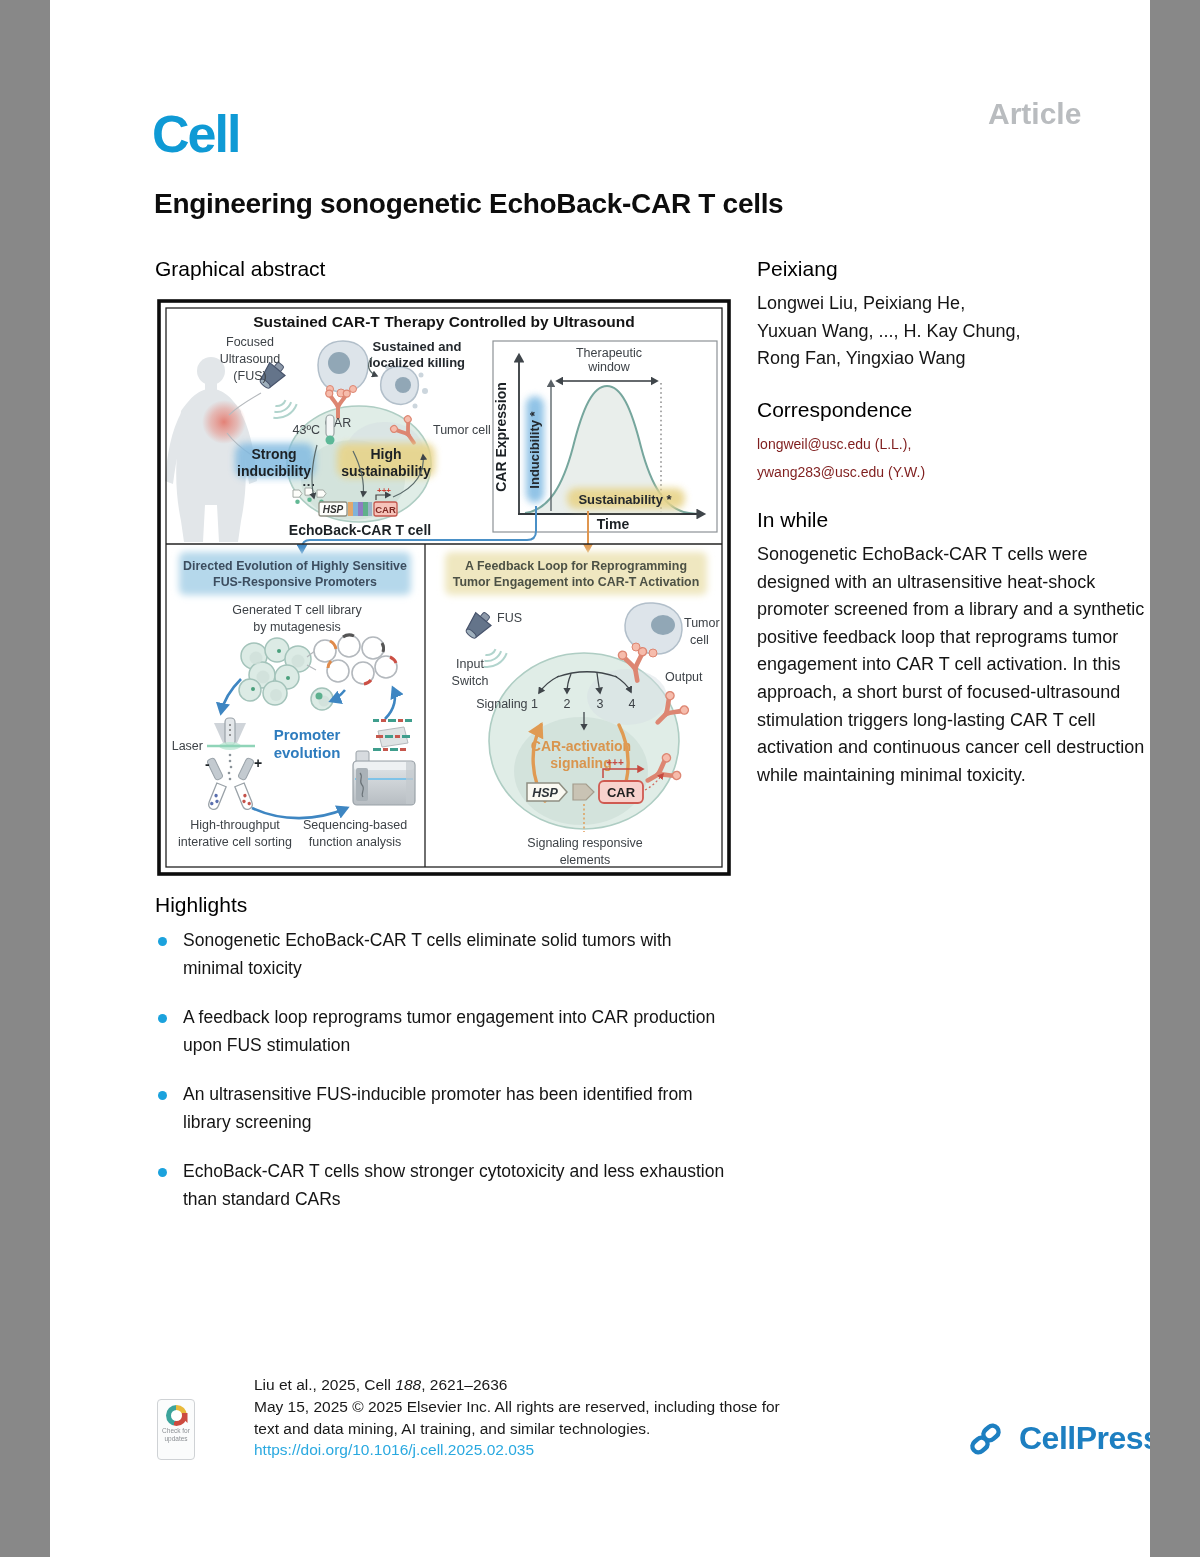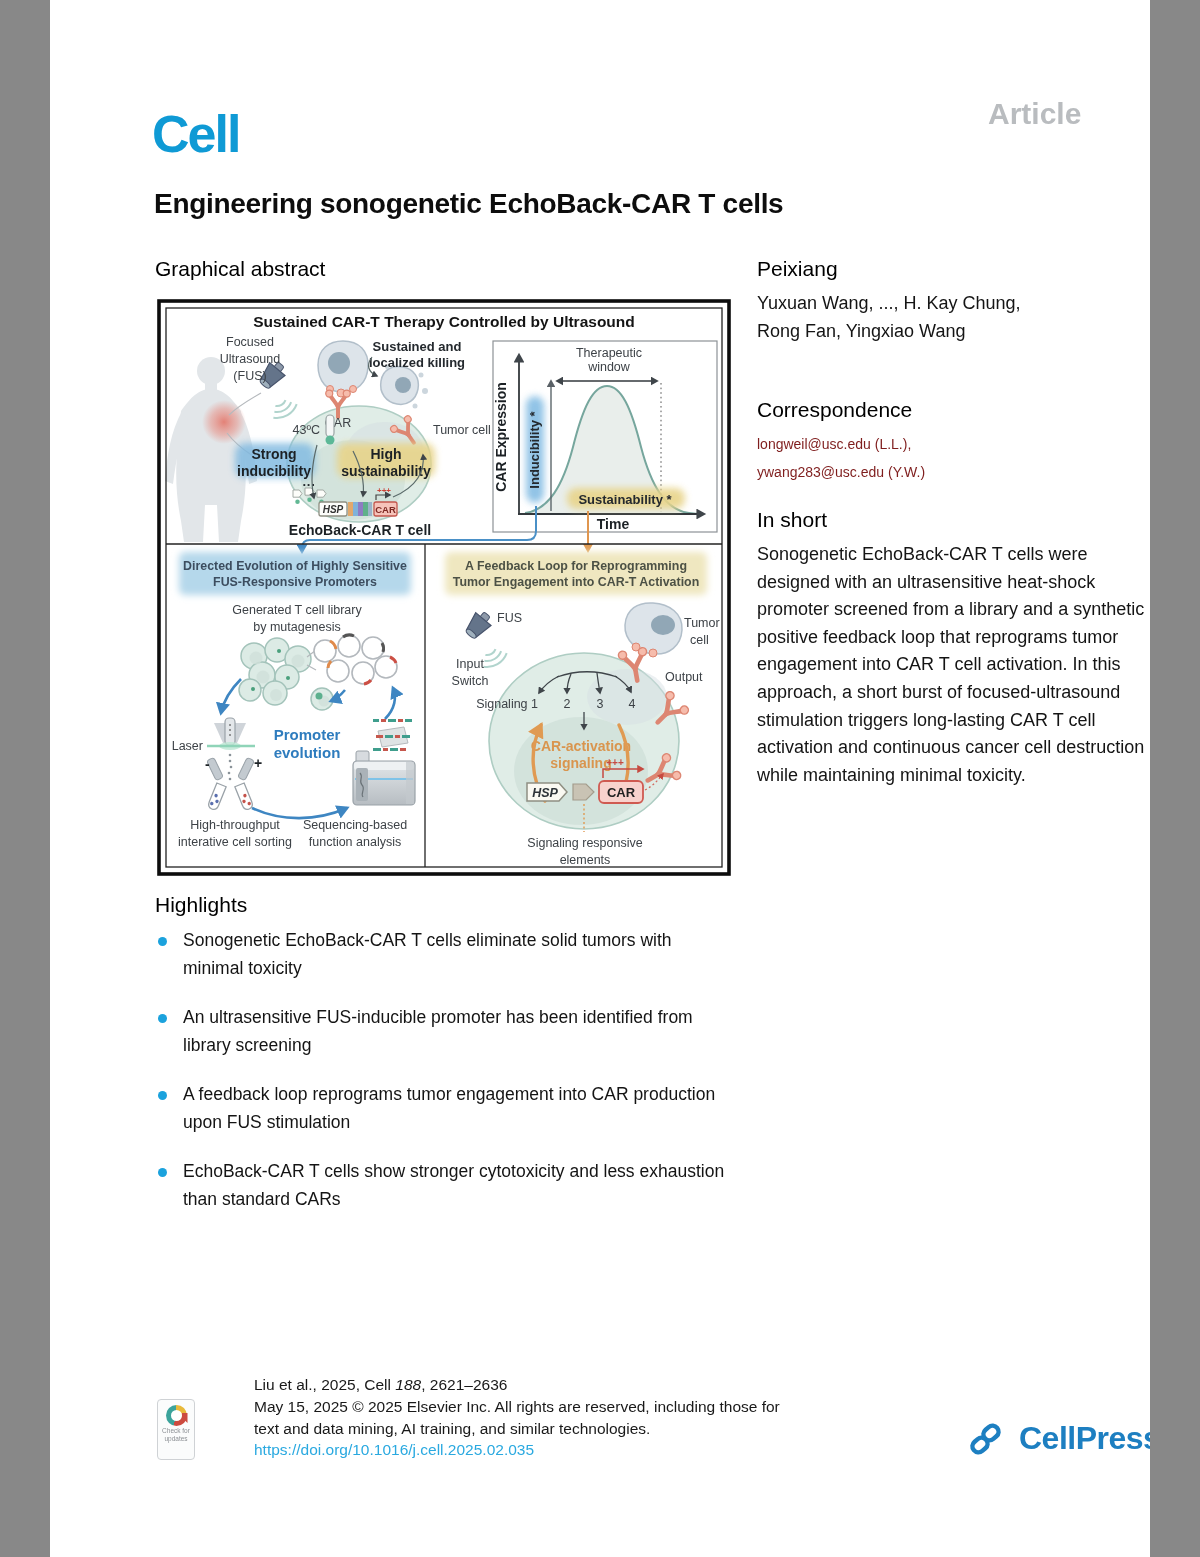--- a/index.html
+++ b/index.html
@@ -442,38 +442,39 @@
 
     <rect x="2" y="2" width="570" height="573" class="bd3"></rect>
     <rect x="9" y="9" width="556" height="559" class="bd1"></rect>
     <line x1="9" y1="245" x2="565" y2="245" class="bd1"></line>
     <line x1="268" y1="245" x2="268" y2="568" class="bd1"></line>
   </svg>
   </div>
 
   <div class="abs rcol h-blue rcol-head-authors">Peixiang</div>
   <div class="abs rcol authors-text">
+    <div>Longwei Liu, Peixiang He,</div>
     <div>Yuxuan Wang, ..., H. Kay Chung,</div>
     <div>Rong Fan, Yingxiao Wang</div>
   </div>
 
   <div class="abs rcol h-blue rcol-head-corr">Correspondence</div>
   <div class="abs rcol corr-text">
     <div>longweil@usc.edu (L.L.),</div>
     <div>ywang283@usc.edu (Y.W.)</div>
   </div>
 
-  <div class="abs rcol h-blue rcol-head-brief">In short</div>
+  <div class="abs rcol h-blue rcol-head-brief">In while</div>
   <div class="abs rcol brief-text">Sonogenetic EchoBack-CAR T cells were designed with an ultrasensitive heat-shock promoter screened from a library and a synthetic positive feedback loop that reprograms tumor engagement into CAR T cell activation. In this approach, a short burst of focused-ultrasound stimulation triggers long-lasting CAR T cell activation and continuous cancer cell destruction while maintaining minimal toxicity.</div>
 
   <div class="abs h-blue hl-head">Highlights</div>
   <div class="abs hl-list">
     <div class="hl-item"><span class="hl-dot"></span><span>Sonogenetic EchoBack-CAR T cells eliminate solid tumors with minimal toxicity</span></div>
+    <div class="hl-item"><span class="hl-dot"></span><span>A feedback loop reprograms tumor engagement into CAR production upon FUS stimulation</span></div>
     <div class="hl-item"><span class="hl-dot"></span><span>An ultrasensitive FUS-inducible promoter has been identified from library screening</span></div>
-    <div class="hl-item"><span class="hl-dot"></span><span>A feedback loop reprograms tumor engagement into CAR production upon FUS stimulation</span></div>
     <div class="hl-item"><span class="hl-dot"></span><span>EchoBack-CAR T cells show stronger cytotoxicity and less exhaustion than standard CARs</span></div>
   </div>
 
   <div class="abs badge">
     <div class="badge-circle">
         <span class="badge-mark"></span>
       </div>
     <div class="badge-txt">Check for</div>
     <div class="badge-txt">updates</div>
   </div>

